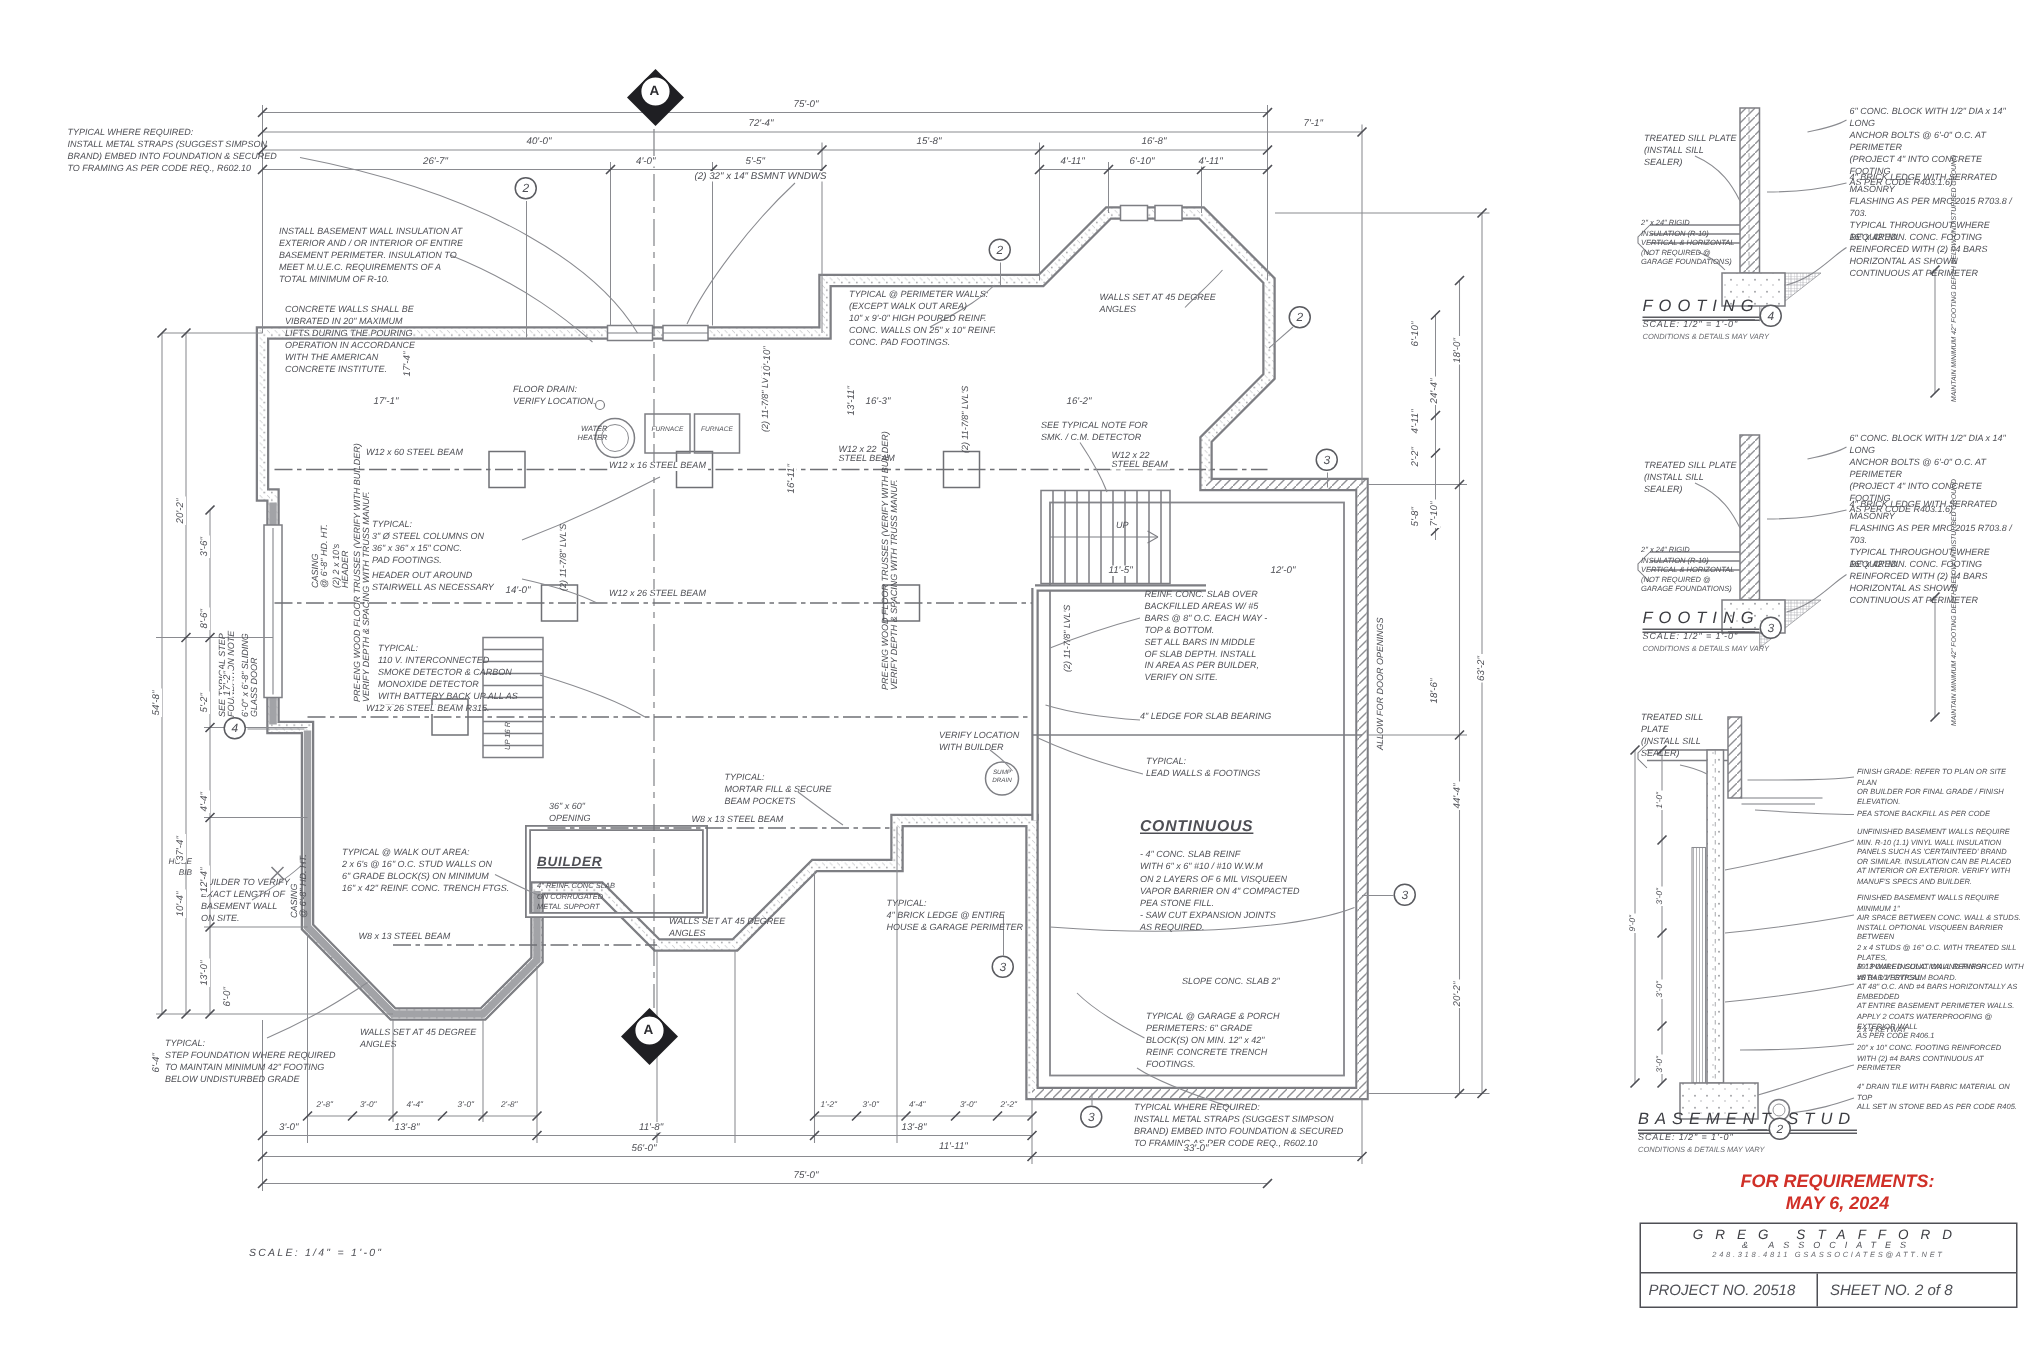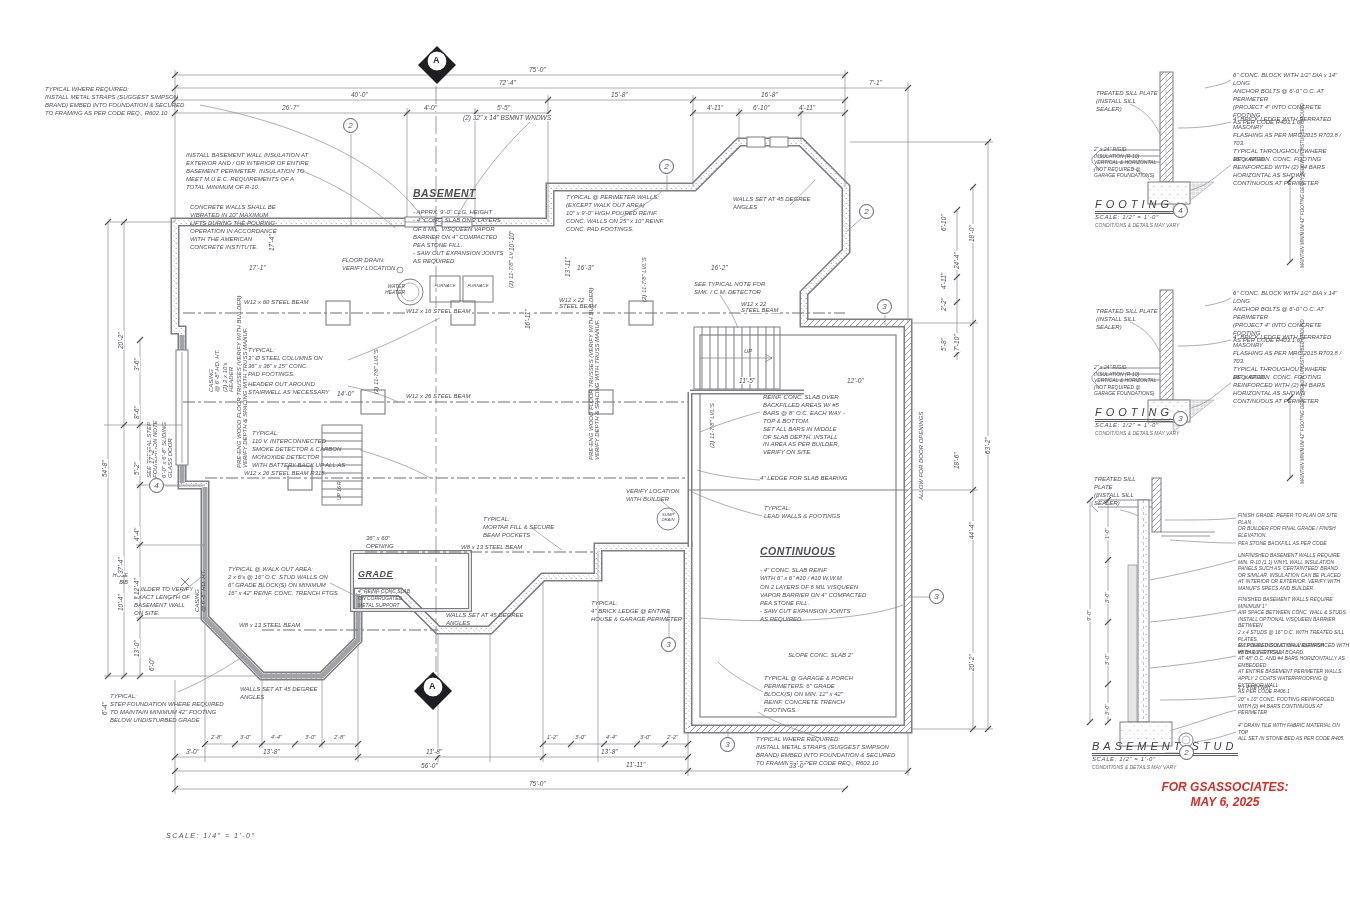--- a/index.html
+++ b/index.html
@@ -290,42 +290,32 @@
     <path d="M1150 622 C 1190 618, 1215 614, 1236 610" fill="none" stroke="#8a8b90" stroke-width="0.7"></path>
     <path d="M1150 668 C 1190 664, 1215 660, 1236 656" fill="none" stroke="#8a8b90" stroke-width="0.7"></path>
     <path d="M1160 700 C 1200 700, 1220 698, 1236 696" fill="none" stroke="#8a8b90" stroke-width="0.7"></path>
     <path d="M1172 730 C 1200 722, 1220 714, 1236 710" fill="none" stroke="#8a8b90" stroke-width="0.7"></path>
     <path d="M1194 742 C 1212 740, 1224 736, 1236 732" fill="none" stroke="#8a8b90" stroke-width="0.7"></path>
     <path d="M1120 510 C 1130 512, 1134 514, 1138 516" fill="none" stroke="#8a8b90" stroke-width="0.7"></path>
     <line x1="1165" y1="753" x2="1178" y2="753" stroke="#8a8b90" stroke-width="0.7"></line>
   </g>
 </svg>
 
-<div class="room" style="left:413px;top:178px;">
-  <div class="rmname">BASEMENT</div>
-  <div>- APPRX. 9'-0" CLG. HEIGHT
-- 4" CONC. SLAB ON 2 LAYERS
-  OF 6 MIL. VISQUEEN VAPOR
-  BARRIER ON 4" COMPACTED
-  PEA STONE FILL.
-- SAW CUT EXPANSION JOINTS
-  AS REQUIRED.</div>
-</div>
 <div class="room" style="left:760px;top:536px;">
   <div class="rmname">CONTINUOUS</div>
   <div>- 4" CONC. SLAB REINF
   WITH 6" x 6" #10 / #10 W.W.M
   ON 2 LAYERS OF 6 MIL VISQUEEN
   VAPOR BARRIER ON 4" COMPACTED
   PEA STONE FILL.
 - SAW CUT EXPANSION JOINTS
   AS REQUIRED.</div>
 </div>
 <div class="room" style="left:358px;top:560px;width:90px;">
-  <div class="rmname" style="font-size:9px;">GRADE</div>
+  <div class="rmname" style="font-size:9px;">BUILDER</div>
   <div style="font-size:5px;">4" REINF. CONC SLAB
 ON CORRUGATED
 METAL SUPPORT</div>
 </div>
 
 <div class="n" style="left:45px;top:86px;width:160px;">TYPICAL WHERE REQUIRED:
 INSTALL METAL STRAPS (SUGGEST SIMPSON
 BRAND) EMBED INTO FOUNDATION &amp; SECURED
 TO FRAMING AS PER CODE REQ., R602.10</div>
 <div class="n" style="left:186px;top:152px;width:130px;">INSTALL BASEMENT WALL INSULATION AT
@@ -611,20 +601,31 @@
 <div class="dim rot" style="left:1104px;top:604px;font-size:5.5px;">3'-0"</div>
 <div class="dim rot" style="left:1104px;top:666px;font-size:5.5px;">3'-0"</div>
 <div class="dim rot" style="left:1104px;top:716px;font-size:5.5px;">3'-0"</div>
 <div class="dim rot" style="left:1086px;top:622px;font-size:5.5px;">9'-0"</div>
 <div class="dtitle" style="left:1092px;top:740px;">BASEMENT STUD</div>
 <div class="dscale" style="left:1092px;top:756px;">SCALE:  1/2" = 1'-0"</div>
 <div class="dnote" style="left:1092px;top:764px;">CONDITIONS &amp; DETAILS MAY VARY</div>
 <div class="bubble" style="left:1179px;top:745px;">2</div>
 
 <div id="stamp">
-  <div>FOR GSASSOCIATES:</div>
-  <div>MAY 6, 2025</div>
+  <div>FOR REQUIREMENTS:</div>
+  <div>MAY 6, 2024</div>
 </div>
 
 <div id="main-scale">SCALE: 1/4" = 1'-0"</div>
 
-
+<div id="tblock">
+  <div id="tb-top">
+    <div id="tb-firm1">GREG STAFFORD</div>
+    <div id="tb-firm2">&amp; ASSOCIATES</div>
+    <div id="tb-contact">248.318.4811    GSASSOCIATES@ATT.NET</div>
+  </div>
+  <div id="tb-bottom">
+    <div id="tb-project">PROJECT NO. 20518</div>
+    <div id="tb-sheet">SHEET NO. 2 of 8</div>
+  </div>
 </div>
 
+</div>
+
 </body></html>

